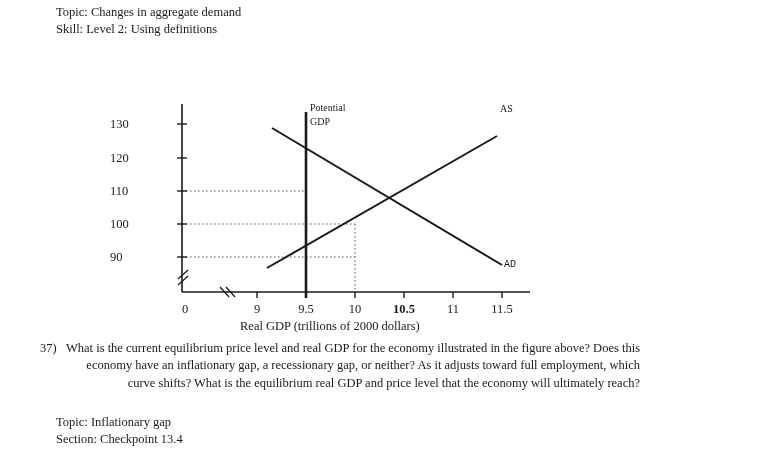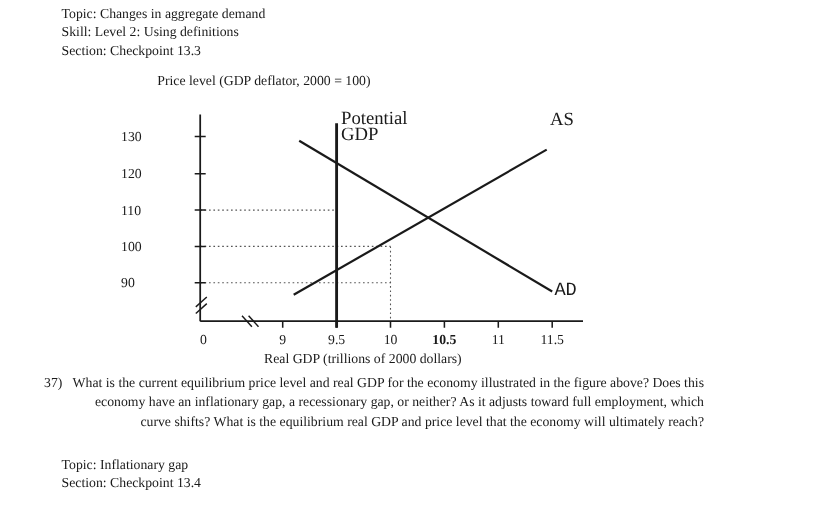--- a/index.html
+++ b/index.html
@@ -81,46 +81,44 @@
     width: 34px;
   }
   .xtick {
     position: absolute;
     font-size: 12.5px;
     text-align: center;
     width: 40px;
   }
   .curve-label {
     position: absolute;
-    font-size: 17px;
+    font-size: 10px;
     white-space: pre;
     line-height: 14px;
   }
   svg.plot {
     position: absolute;
     left: 0;
     top: 0;
     width: 480px;
     height: 270px;
   }
 </style>
 </head>
 <body>
 
 <div class="page">
 
   <div class="top-meta">
     <div class="meta-line">Topic: Changes in aggregate demand</div>
     <div class="meta-line">Skill: Level 2: Using definitions</div>
-    <div class="meta-line">Section: Checkpoint 13.3</div>
   </div>
 
   <div class="figure">
 
-    <div class="fig-title">Price level (GDP deflator, 2000 = 100)</div>
 
     <svg class="plot" viewBox="0 0 480 270">
 
       <g stroke="#555555" stroke-width="1" stroke-dasharray="1.5,2.5" fill="none">
         <line x1="72" y1="158" x2="196" y2="158"></line>
         <line x1="72" y1="125" x2="196" y2="125"></line>
         <line x1="72" y1="191" x2="196" y2="191"></line>
         <line x1="196" y1="125" x2="196" y2="158"></line>
         <line x1="196" y1="158" x2="245" y2="158"></line>
         <line x1="196" y1="191" x2="245" y2="191"></line>

